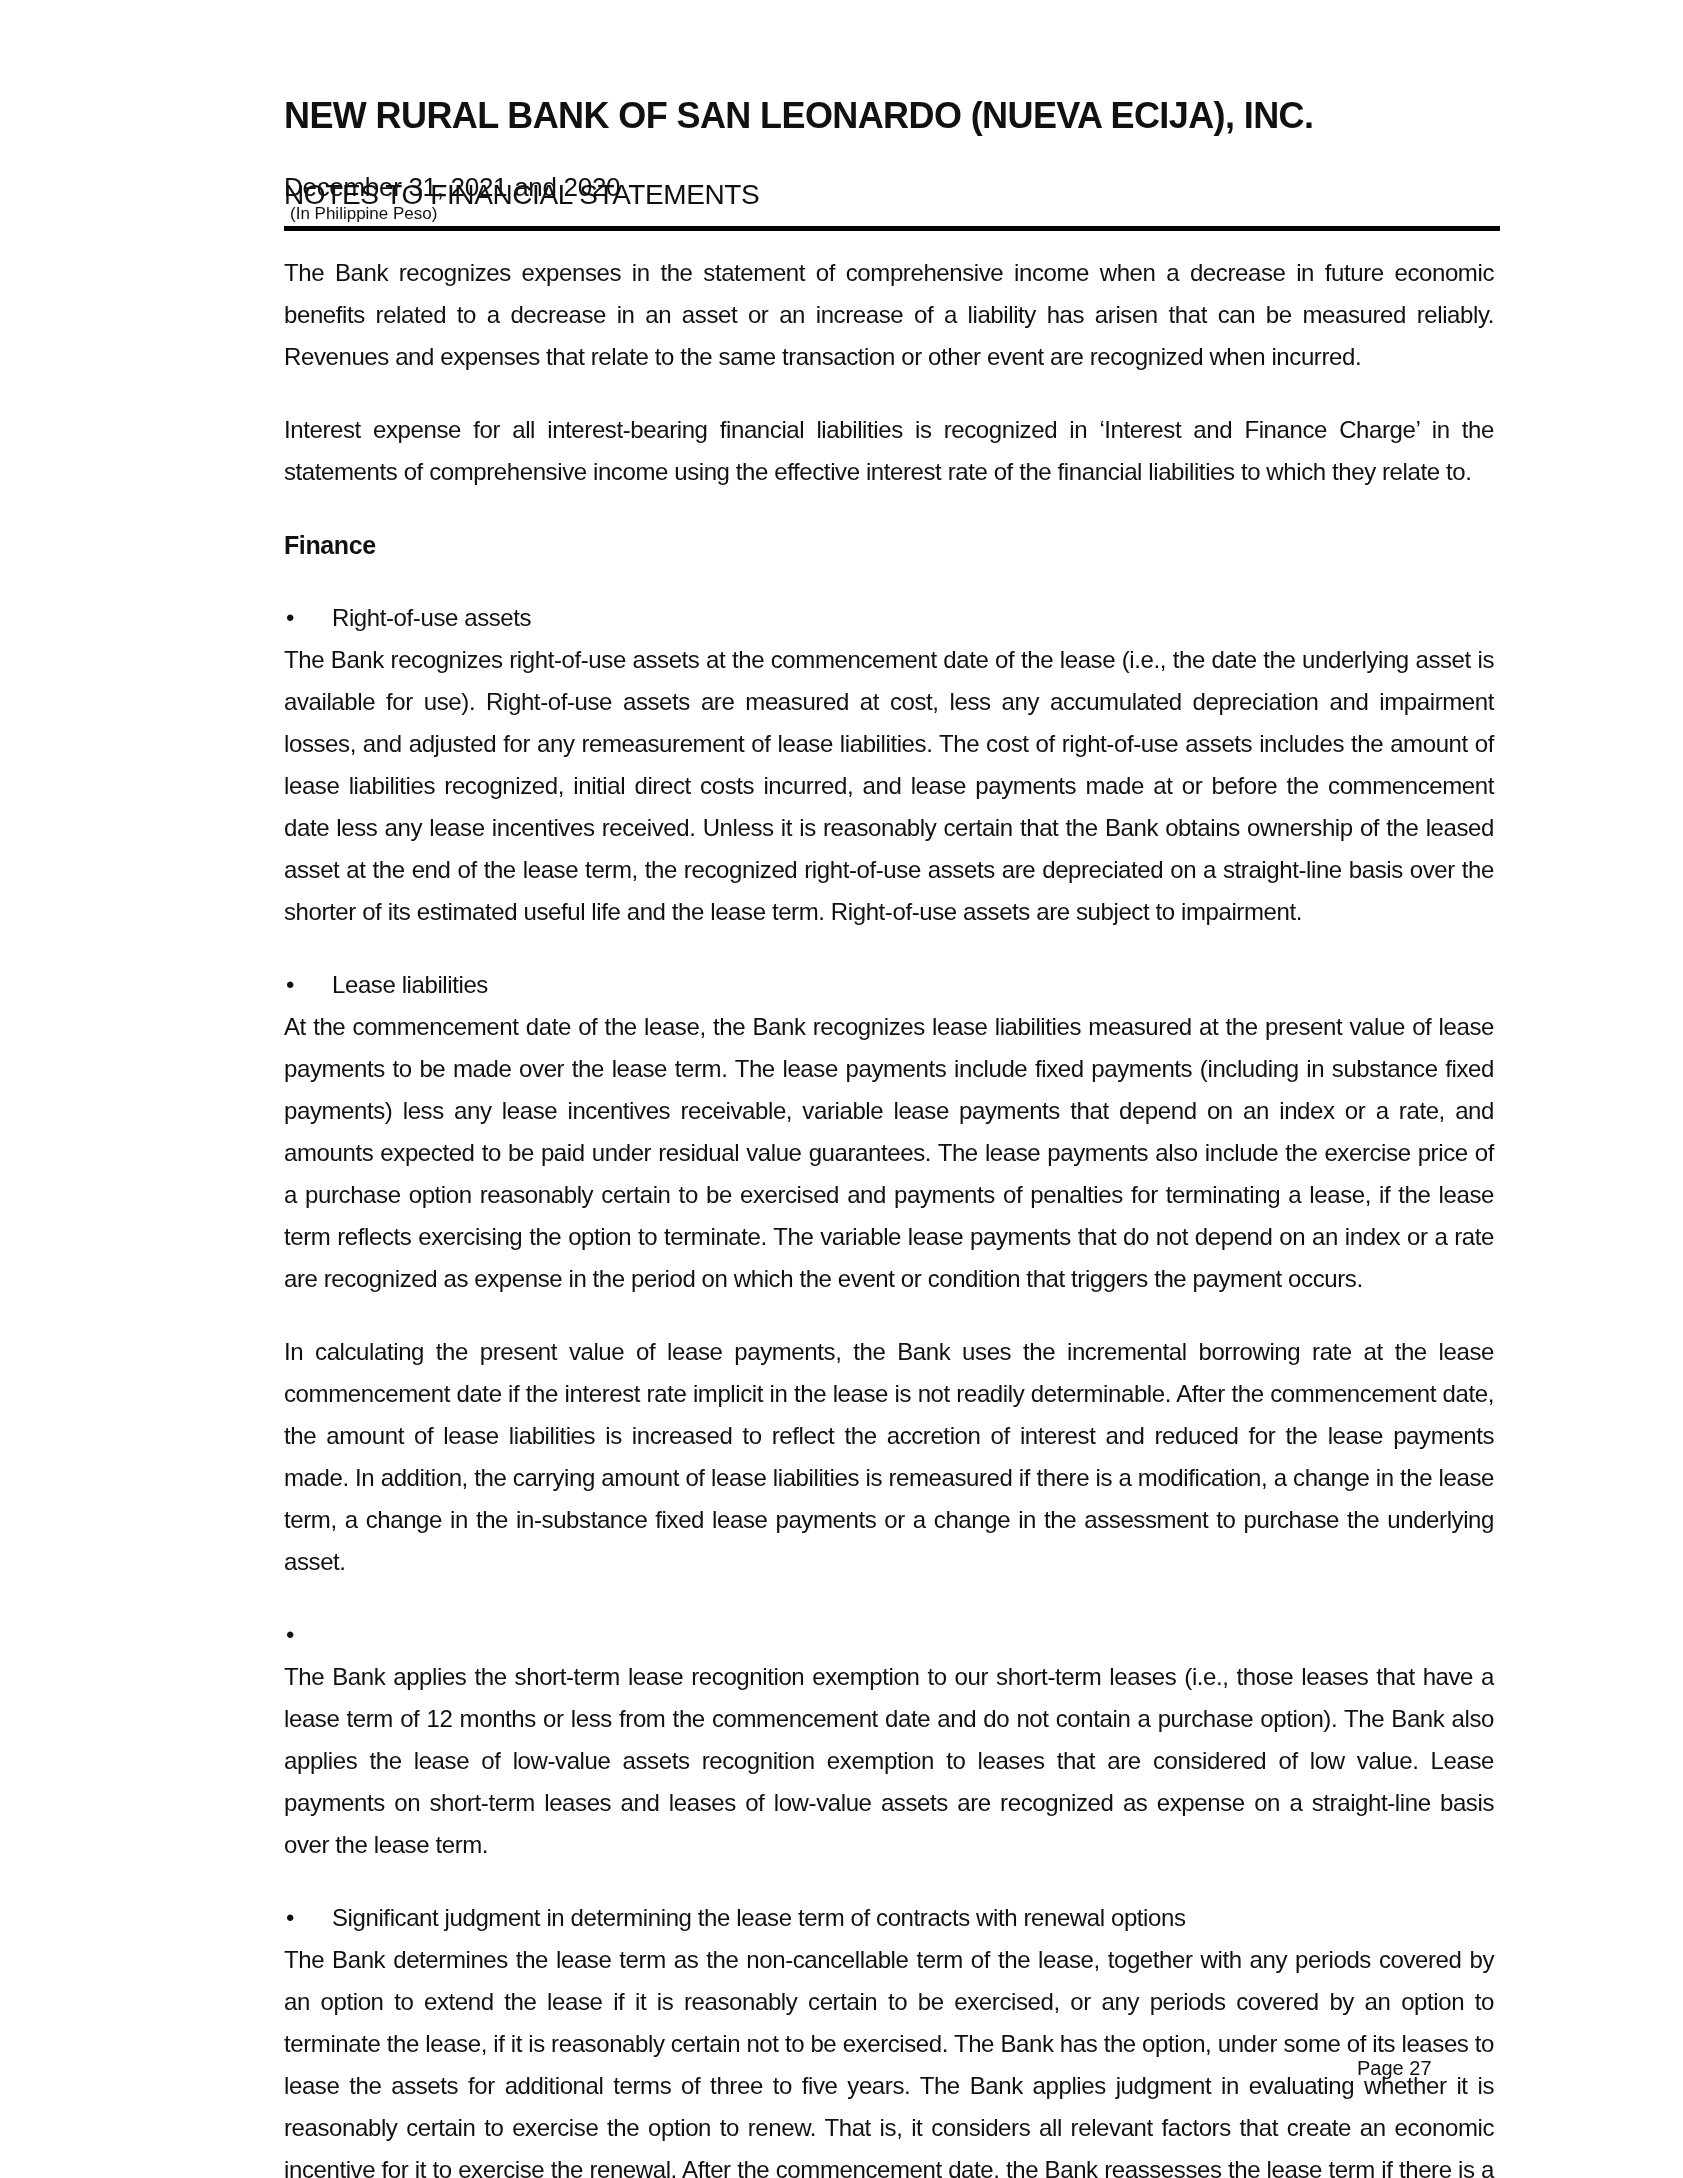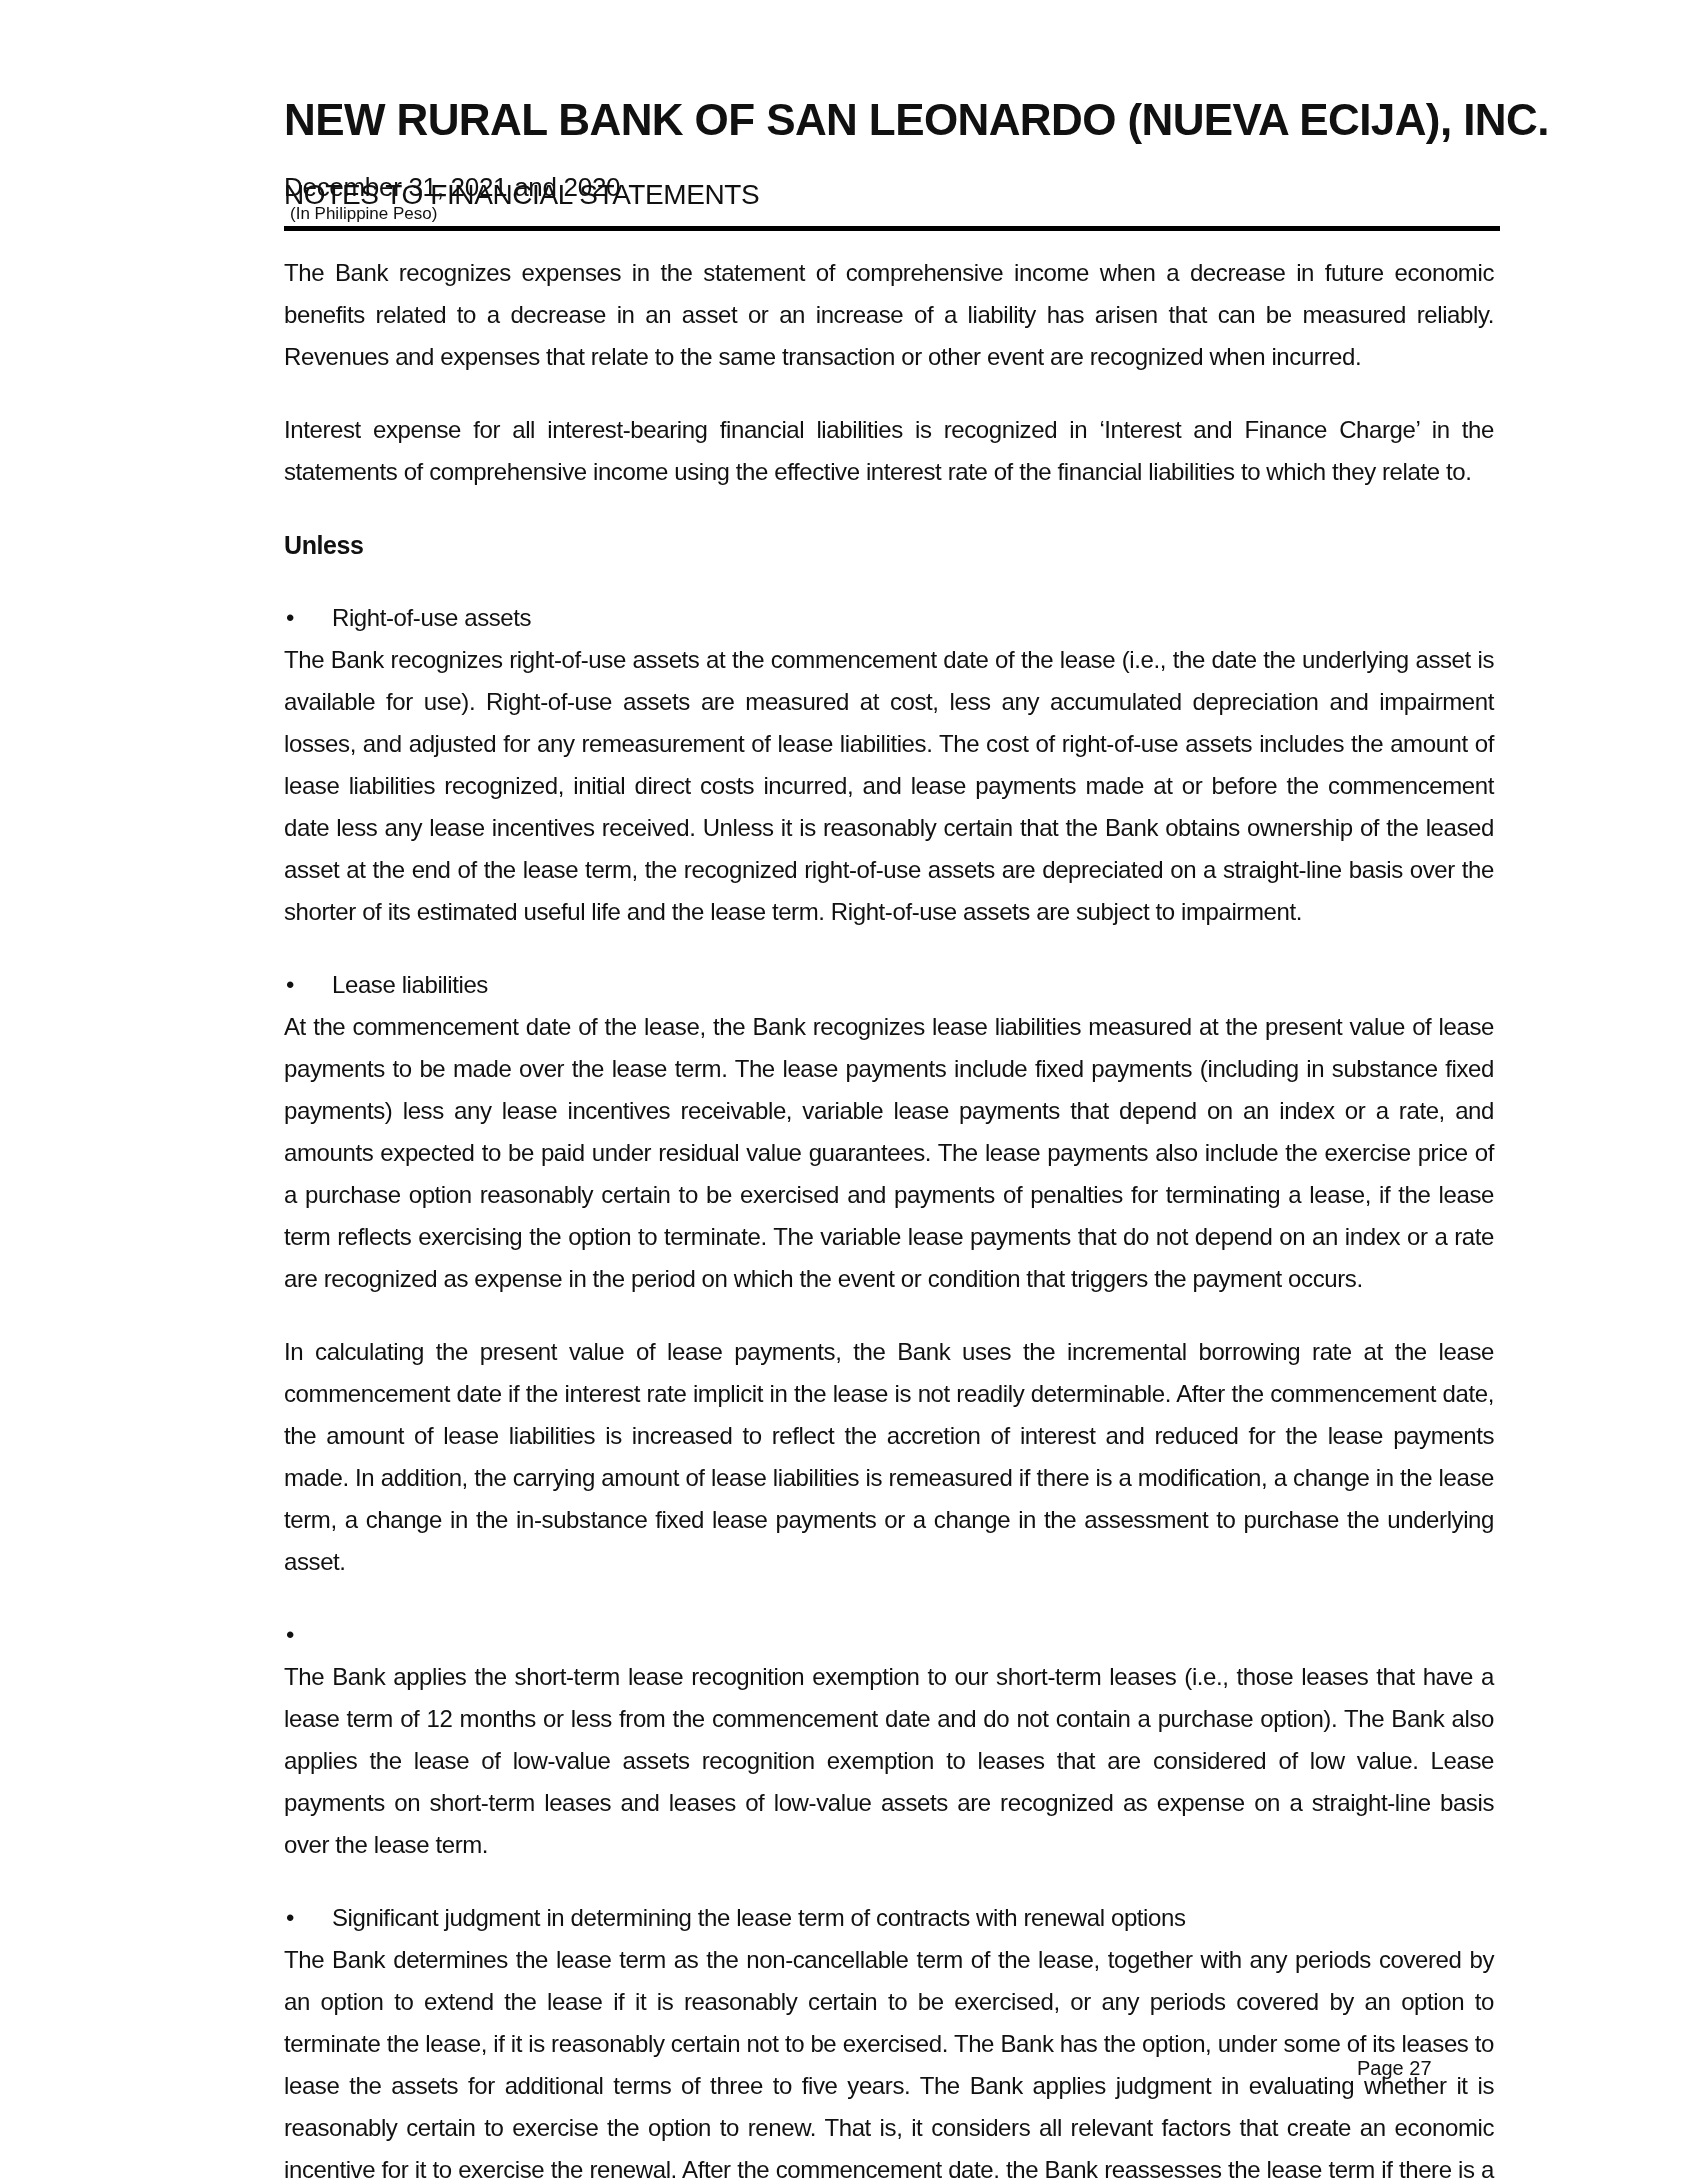--- a/index.html
+++ b/index.html
@@ -1,21 +1,21 @@
 <!DOCTYPE html>
 <html><head>
   <meta charset="utf-8">
   <style>
     html, body { margin: 0; padding: 0; background: #ffffff; }
     body {
       width: 1683px; height: 2178px; position: relative; overflow: hidden;
       font-family: "Liberation Sans", sans-serif; color: #111111;
     }
     .page { position: absolute; left: 284px; top: 0; width: 1208px; }
-    .hdr-title { position: absolute; top: 95px; left: 0; font-size: 44px; font-weight: bold; letter-spacing: -0.6px; white-space: nowrap; }
+    .hdr-title { position: absolute; top: 95px; left: 0; font-size: 36px; font-weight: bold; letter-spacing: -0.6px; white-space: nowrap; }
     .hdr-sub { position: absolute; top: 142px; left: 0; font-size: 28px; font-weight: normal; letter-spacing: -0.4px; white-space: nowrap; margin-top: 37px; }
     .hdr-date { position: absolute; top: 172px; left: 0; font-size: 26px; letter-spacing: -0.3px; white-space: nowrap; text-align: center; }
     .hdr-unit { position: absolute; top: 204px; left: 6px; font-size: 17px; white-space: nowrap; }
     .hdr-rule { position: absolute; top: 226px; left: 0; width: 1216px; height: 5px; background: #000; }
     .body { position: absolute; top: 252px; left: 0; width: 1210px; font-size: 24px; line-height: 42px; letter-spacing: -0.4px; }
     .para { margin: 0; text-align: justify; text-align-last: left; }
     .gap { height: 31px; }
     .subhead-italic { font-style: italic; text-decoration: underline; margin: 0; }
     .section-head { font-weight: bold; margin: 0; font-size: 25px; }
     .bullet { display: flex; margin: 0; }
@@ -32,21 +32,21 @@
   <div class="hdr-unit">(In Philippine Peso)</div>
   <div class="hdr-rule"></div>
 
   <div class="body">
     <p class="para">The Bank recognizes expenses in the statement of comprehensive income when a decrease in future economic benefits related to a decrease in an asset or an increase of a liability has arisen that can be measured reliably. Revenues and expenses that relate to the same transaction or other event are recognized when incurred.</p>
     <div class="gap"></div>
 
     <p class="para">Interest expense for all interest-bearing financial liabilities is recognized in ‘Interest and Finance Charge’ in the statements of comprehensive income using the effective interest rate of the financial liabilities to which they relate to.</p>
     <div class="gap"></div>
 
-    <p class="section-head">Unless</p>
+    <p class="section-head">Finance</p>
     <div class="gap"></div>
 
     <div class="bullet">
       <span class="bullet-dot">•</span>
       <span>Right-of-use assets</span>
     </div>
     <p class="para">The Bank recognizes right-of-use assets at the commencement date of the lease (i.e., the date the underlying asset is available for use). Right-of-use assets are measured at cost, less any accumulated depreciation and impairment losses, and adjusted for any remeasurement of lease liabilities. The cost of right-of-use assets includes the amount of lease liabilities recognized, initial direct costs incurred, and lease payments made at or before the commencement date less any lease incentives received. Unless it is reasonably certain that the Bank obtains ownership of the leased asset at the end of the lease term, the recognized right-of-use assets are depreciated on a straight-line basis over the shorter of its estimated useful life and the lease term. Right-of-use assets are subject to impairment.</p>
     <div class="gap"></div>
 
     <div class="bullet">

